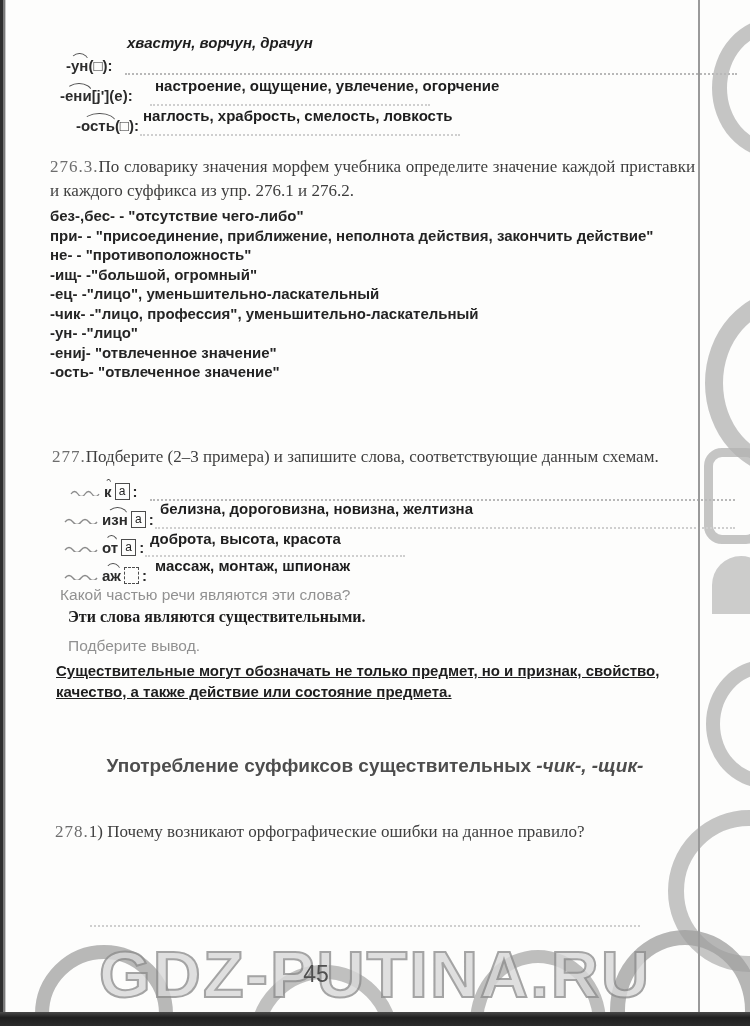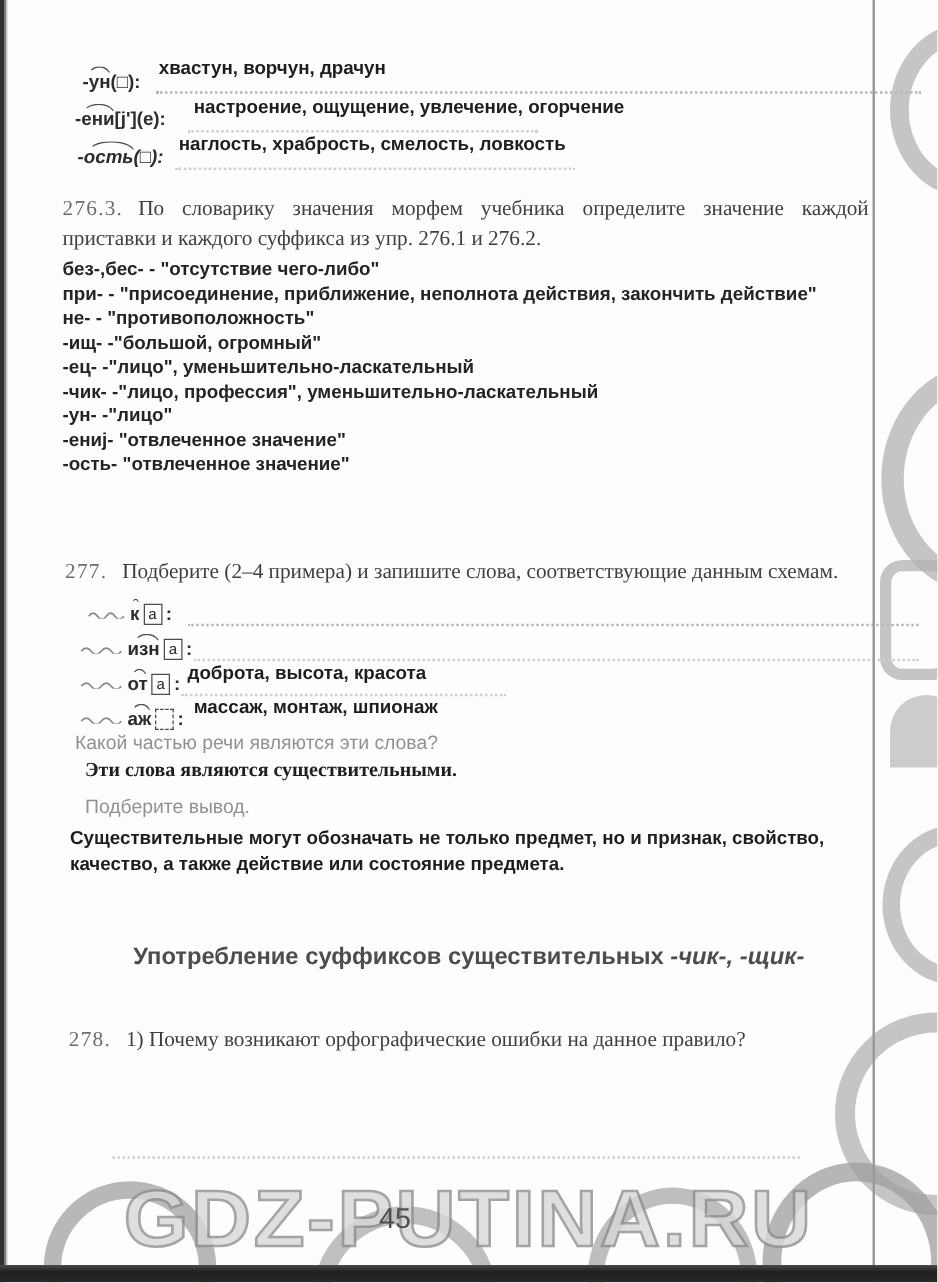--- a/index.html
+++ b/index.html
@@ -15,23 +15,23 @@
   .edge-left{position:absolute;left:0;top:0;width:6px;height:1026px;
     background:linear-gradient(to right,#2f2f2f 0 3px,#7a7a7a 3px 5px,#c9c9c9 5px 6px);z-index:5;}
   .edge-bottom{position:absolute;left:0;top:1012px;width:750px;height:14px;
     background:linear-gradient(to bottom,#4a4a4a,#1f1f1f 40%,#2b2b2b);z-index:5;}
   .edge-right-line{position:absolute;left:698px;top:0;width:2px;height:1026px;background:#9a9a9a;z-index:3;}
   .ornament{position:absolute;inset:0;overflow:hidden;z-index:1;}
   .ring{position:absolute;border-style:solid;border-color:#b2b2b2;border-radius:50%;opacity:.75;}
   .blob{position:absolute;background:#b6b6b6;opacity:.7;}
   
   .stmt{position:absolute;font-family:"Liberation Serif",serif;font-size:17px;line-height:24px;color:#3e3e3e;text-align:justify;z-index:2;}
-  .stmt .num{color:#6d6d6d;letter-spacing:1px;margin-right:12px;}
+  .stmt .num{color:#6d6d6d;letter-spacing:1px;margin-right:0;}
   .ans{position:absolute;font-family:"Liberation Sans",sans-serif;font-weight:700;font-size:15px;color:#1e1e1e;z-index:2;white-space:nowrap;}
-  .ans-block{position:absolute;font-family:"Liberation Sans",sans-serif;font-weight:700;font-size:15px;line-height:21px;color:#1e1e1e;z-index:2;}
+  .ans-block{position:absolute;font-family:"Liberation Sans",sans-serif;font-weight:700;font-size:15px;line-height:21px;color:#1e1e1e;z-index:2;text-decoration:underline;}
   .list{position:absolute;font-family:"Liberation Sans",sans-serif;font-weight:600;font-size:15px;line-height:19.5px;color:#242424;z-index:2;}
   .prompt{position:absolute;font-family:"Liberation Sans",sans-serif;font-size:15.5px;color:#919191;z-index:2;white-space:nowrap;}
   .label{position:absolute;font-family:"Liberation Sans",sans-serif;font-weight:600;font-size:15px;color:#2c2c2c;z-index:2;white-space:nowrap;}
   .dotline{position:absolute;border-bottom:2px dotted #b8b8b8;height:1px;z-index:2;}
   .dotline.faint{border-bottom-color:#cfcfcf;}
   
   .hat{position:relative;display:inline-block;}
   .hat::before{content:"";position:absolute;left:18%;right:-2%;top:-4px;height:7px;
     border:1.6px solid transparent;border-top-color:#4c4c4c;
     border-radius:50% 50% 0 0 / 100% 100% 0 0;}
@@ -67,30 +67,30 @@
     <div class="ring" style="left:35px;top:945px;width:110px;height:110px;border-width:14px;border-color:#a0a0a0;"></div>
     <div class="ring" style="left:250px;top:965px;width:120px;height:120px;border-width:14px;border-color:#ababab;"></div>
     <div class="ring" style="left:470px;top:950px;width:110px;height:120px;border-width:13px;border-color:#a8a8a8;"></div>
     <div class="ring" style="left:610px;top:930px;width:120px;height:130px;border-width:15px;border-color:#9e9e9e;"></div>
   </div>
   <div class="edge-right-line"></div>
 
   <div class="label" style="left:66px;top:57px;">
     <span class="hat">-ун</span><span>(□):</span>
   </div>
-  <div class="ans" style="left:127px;top:46px;">хвастун, ворчун, драчун</div>
+  <div class="ans" style="left:127px;top:34px;font-style:italic;">хвастун, ворчун, драчун</div>
   <div class="dotline" style="left:125px;top:72px;width:612px;"></div>
 
   <div class="label" style="left:60px;top:87px;">
     <span class="hat">-ени</span><span>[j'](е):</span>
   </div>
   <div class="ans" style="left:155px;top:77px;">настроение, ощущение, увлечение, огорчение</div>
   <div class="dotline faint" style="left:150px;top:103px;width:280px;"></div>
 
-  <div class="label" style="left:62px;top:117px;font-style:italic;">
+  <div class="label" style="left:76px;top:117px;">
     <span class="hat">-ость</span><span>(□):</span>
   </div>
   <div class="ans" style="left:143px;top:107px;">наглость, храбрость, смелость, ловкость</div>
   <div class="dotline faint" style="left:140px;top:133px;width:320px;"></div>
 
   <div class="stmt" style="left:50px;top:155px;width:645px;">
     <span class="num">276.3.</span><span>По словарику значения морфем учебника определите значение каждой приставки и каждого суффикса из упр. 276.1 и 276.2.</span>
   </div>
 
   <div class="list" style="left:50px;top:206px;width:640px;">
@@ -99,41 +99,42 @@
     <div>не- - "противоположность"</div>
     <div>-ищ- -"большой, огромный"</div>
     <div>-ец- -"лицо", уменьшительно-ласкательный</div>
     <div>-чик- -"лицо, профессия", уменьшительно-ласкательный</div>
     <div>-ун- -"лицо"</div>
     <div>-ениj- "отвлеченное значение"</div>
     <div>-ость- "отвлеченное значение"</div>
   </div>
 
   <div class="stmt" style="left:52px;top:445px;width:645px;">
-    <span class="num">277.</span><span>Подберите (2–4 примера) и запишите слова, соответствующие данным схемам.</span>
+    <span class="num">277.</span><span>Подберите (2–3 примера) и запишите слова, соответствующие данным схемам.</span>
   </div>
 
   <div class="schema-row" style="left:70px;top:482px;">
     <span class="wave"><svg width="30" height="8" viewBox="0 0 30 8">
           <path d="M1 6 Q4.5 1 8 6 T15 6 T22 6 T29 6" stroke="#8a8a8a" fill="none" stroke-width="1.3"></path>
         </svg></span>
     <span class="hat label" style="position:relative;left:0;top:0;">к</span>
     <span class="ebox">а</span>
     <span class="label" style="position:relative;left:0;top:0;">:</span>
   </div>
   <div class="dotline" style="left:150px;top:498px;width:585px;"></div>
 
   <div class="schema-row" style="left:64px;top:510px;">
     <span class="wave"><svg width="34" height="8" viewBox="0 0 34 8">
           <path d="M1 6 Q5 1 9 6 T17 6 T25 6 T33 6" stroke="#8a8a8a" fill="none" stroke-width="1.3"></path>
         </svg></span>
     <span class="hat label" style="position:relative;left:0;top:0;">изн</span>
     <span class="ebox">а</span>
     <span class="label" style="position:relative;left:0;top:0;">:</span>
   </div>
+  <div class="ans" style="left:160px;top:500px;">белизна, дороговизна, новизна, желтизна</div>
   <div class="dotline faint" style="left:155px;top:526px;width:580px;"></div>
 
   <div class="schema-row" style="left:64px;top:538px;">
     <span class="wave"><svg width="34" height="8" viewBox="0 0 34 8">
           <path d="M1 6 Q5 1 9 6 T17 6 T25 6 T33 6" stroke="#8a8a8a" fill="none" stroke-width="1.3"></path>
         </svg></span>
     <span class="hat label" style="position:relative;left:0;top:0;">от</span>
     <span class="ebox">а</span>
     <span class="label" style="position:relative;left:0;top:0;">:</span>
   </div>

